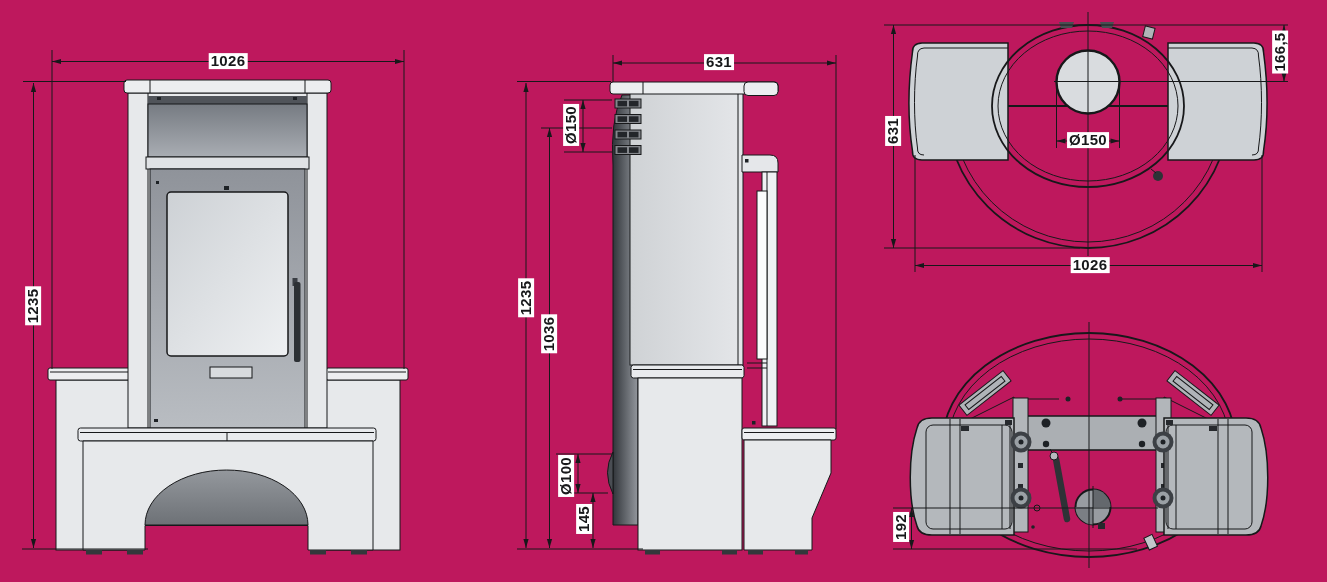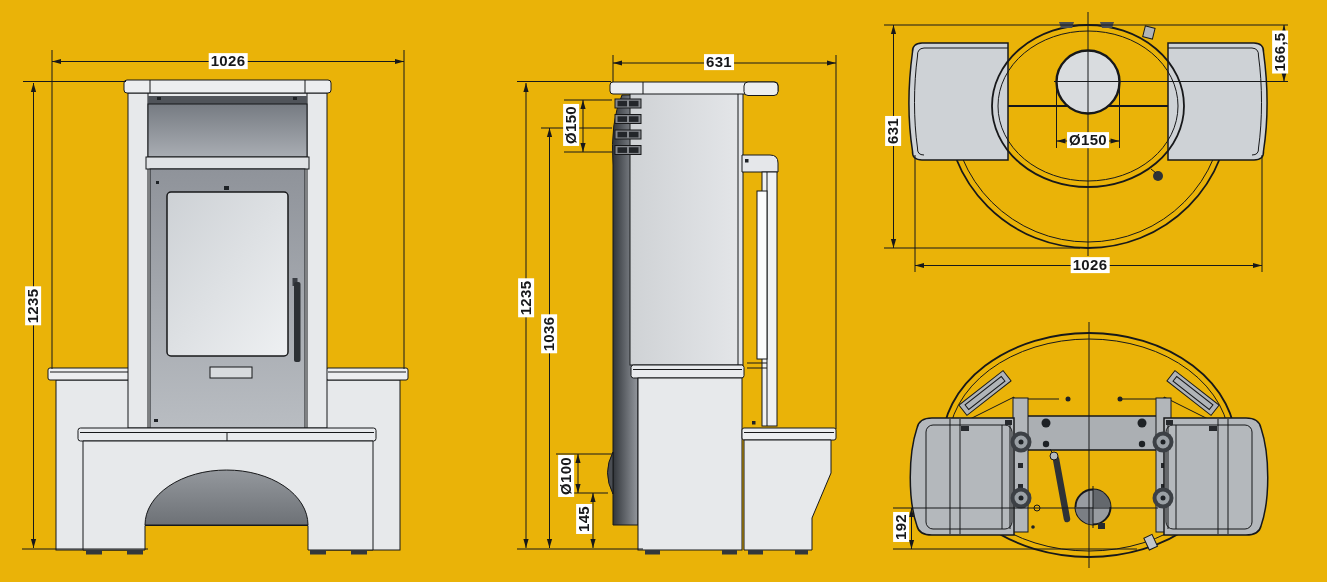--- a/index.html
+++ b/index.html
@@ -1,16 +1,16 @@
 <!DOCTYPE html>
 <html><head>
 <meta charset="utf-8">
 <style>
   html,body{margin:0;padding:0;background:#fff}
-  .canvas{position:relative;width:1327px;height:582px;background:#eab308;
+  .canvas{position:relative;width:1327px;height:582px;background:#be185d;
           font-family:"Liberation Sans",sans-serif;overflow:hidden}
   .canvas svg{position:absolute;left:0;top:0}
   .dim-label{position:absolute;transform:translate(-50%,-50%);
              font-size:15px;font-weight:700;color:#17181a;background:#fff;
              padding:0 2px;line-height:1.05;letter-spacing:.3px;white-space:nowrap;z-index:5}
   .dim-label.v{transform:translate(-50%,-50%) rotate(-90deg)}
   
   .s  {stroke:#17181a;stroke-width:1;fill:none}
   .s2 {stroke:#17181a;stroke-width:1.8;fill:none}
   .sf {stroke:#17181a;stroke-width:1}

